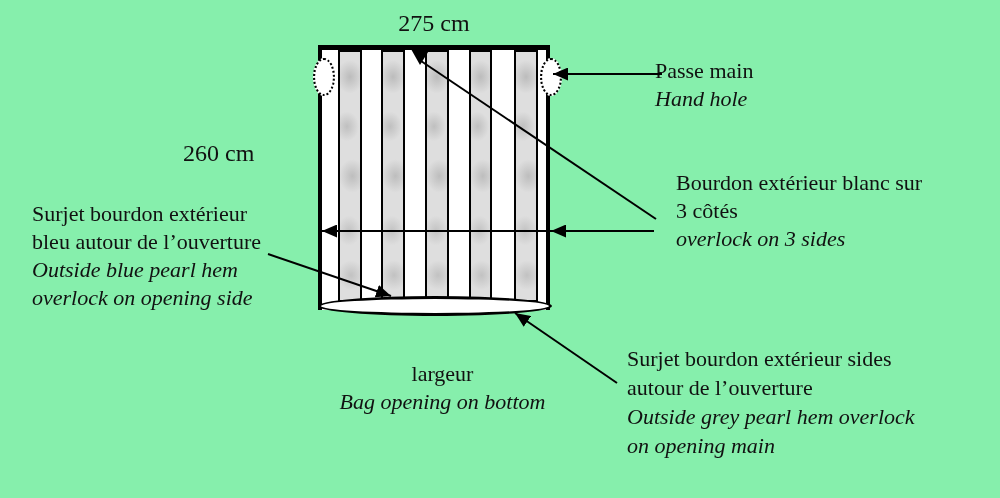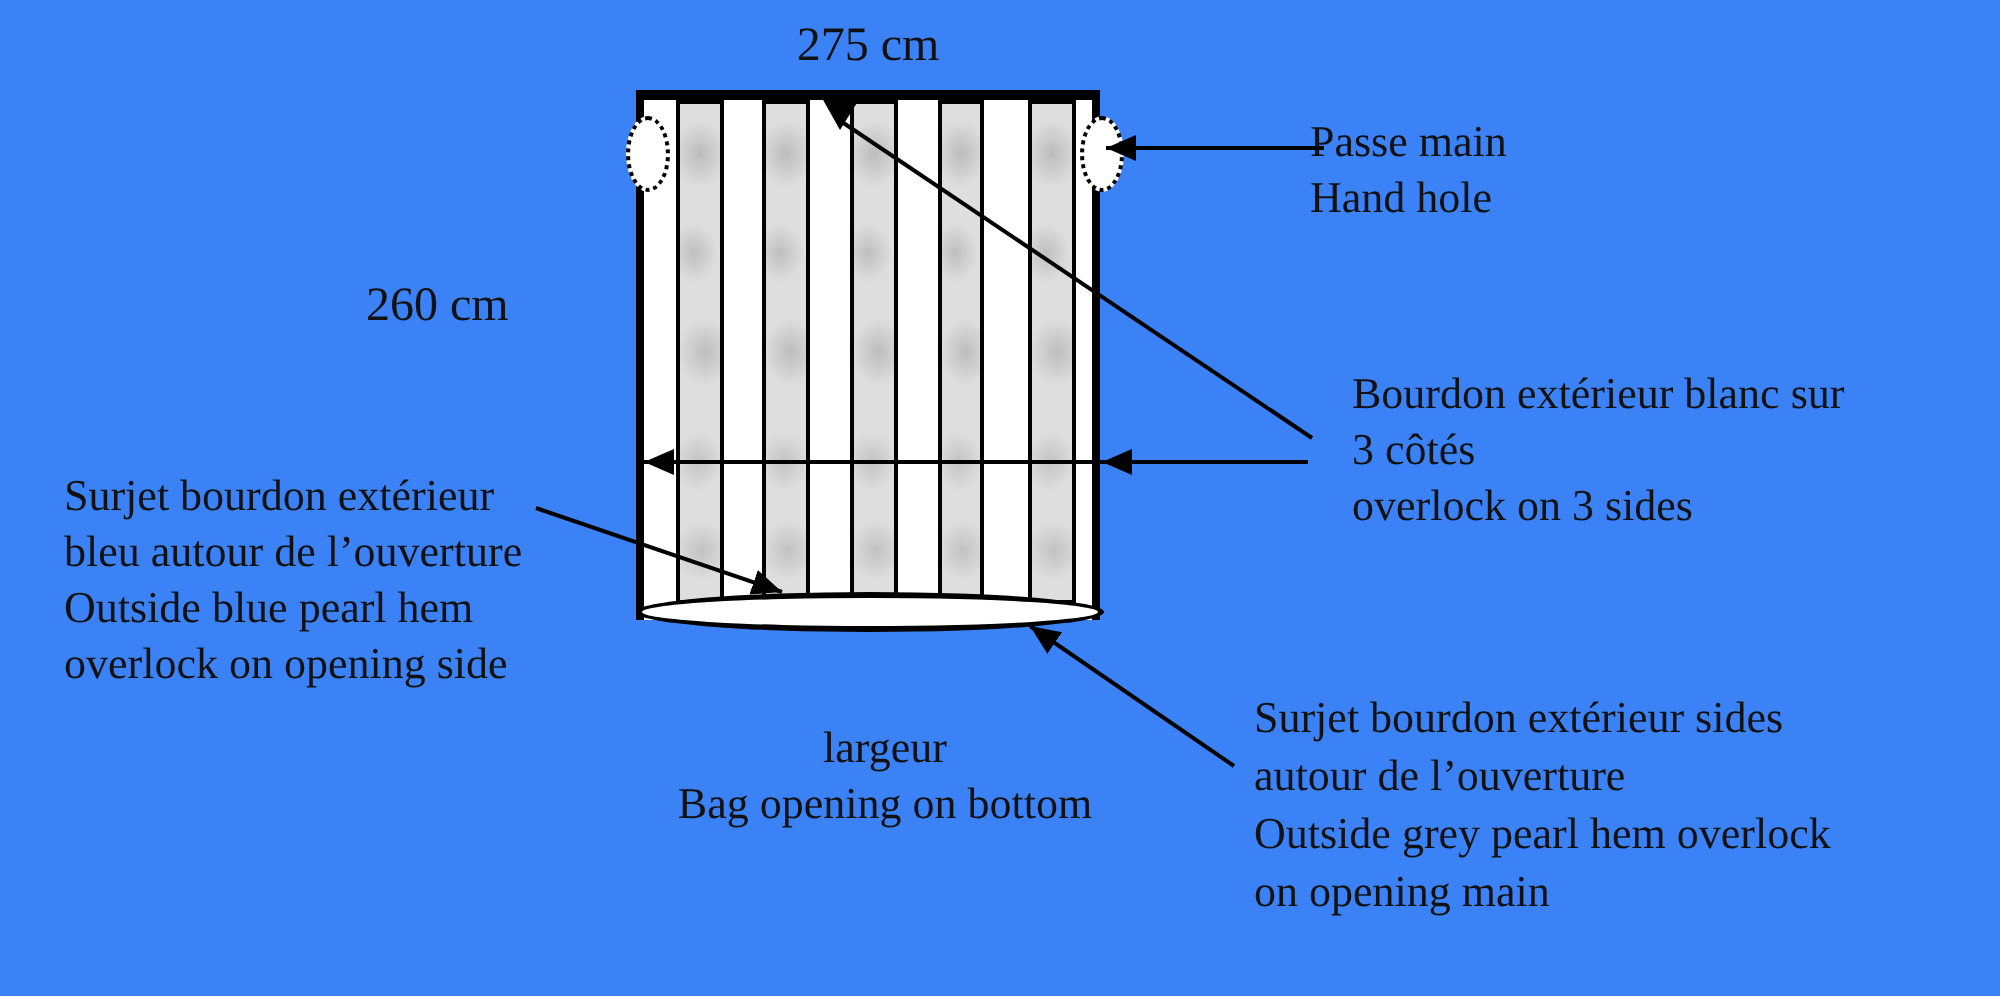--- a/index.html
+++ b/index.html
@@ -1,21 +1,21 @@
 <!DOCTYPE html>
 <html><head>
 <meta charset="utf-8">
 <style>
   html,body{margin:0;padding:0;background:#fff;}
   .canvas{
-    position:relative;width:1000px;height:498px;background:#3b82f6;
+    position:relative;width:1000px;height:498px;background:#86efac;
     font-family:"Liberation Serif","DejaVu Serif",serif;color:#111;overflow:hidden;
   }
   .label{position:absolute;font-size:22px;line-height:28px;white-space:nowrap;}
-  .label .it{}
+  .label .it{font-style:italic;}
   .dim{position:absolute;font-size:24px;white-space:nowrap;}
   .center{text-align:center;}
 
   
   .bag{
     position:absolute;left:318px;top:45px;width:232px;height:265px;
     border-top:5px solid #000;border-left:4px solid #000;border-right:4px solid #000;
     box-sizing:border-box;background:#fff;
   }
   .panel{
@@ -87,28 +87,28 @@
   </svg>
 
   <div class="dim center" style="left:318px;top:10px;width:232px;">275 cm</div>
   <div class="dim" style="left:183px;top:140px;">260 cm</div>
 
   <div class="label" style="left:655px;top:57px;">
     <div>Passe main</div>
     <div class="it">Hand hole</div>
   </div>
 
-  <div class="label" style="left:32px;top:200px;margin-top:34px;">
+  <div class="label" style="left:32px;top:200px;">
     <div>Surjet bourdon extérieur</div>
     <div>bleu autour de l’ouverture</div>
     <div class="it">Outside blue pearl hem</div>
     <div class="it">overlock on opening side</div>
   </div>
 
-  <div class="label" style="left:676px;top:169px;margin-top:14px;">
+  <div class="label" style="left:676px;top:169px;">
     <div>Bourdon extérieur blanc sur</div>
     <div>3 côtés</div>
     <div class="it">overlock on 3 sides</div>
   </div>
 
   <div class="label center" style="left:320px;top:360px;width:245px;">
     <div>largeur</div>
     <div class="it">Bag opening on bottom</div>
   </div>
 

